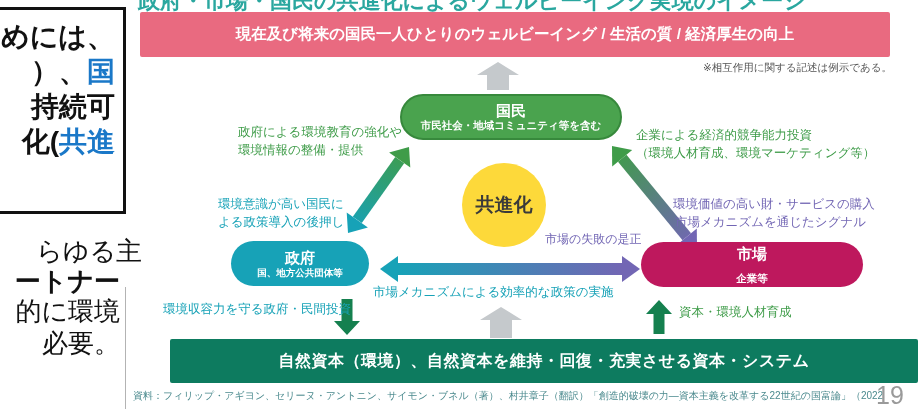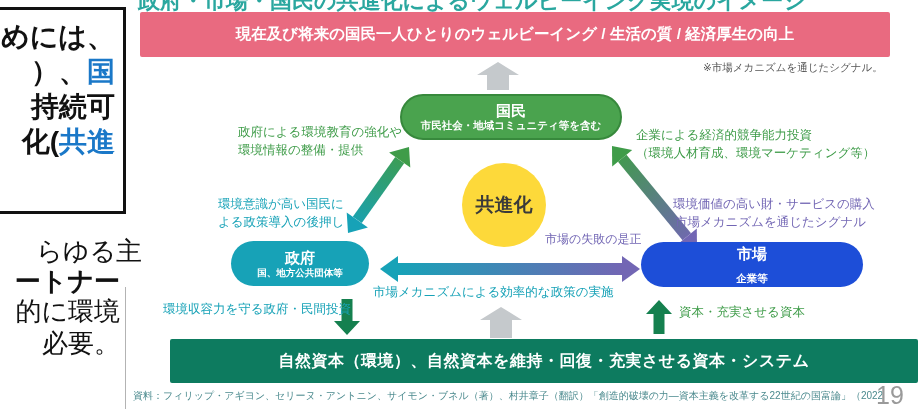--- a/index.html
+++ b/index.html
@@ -33,21 +33,21 @@
 
   .stadium{
     position:absolute;border-radius:23px;color:#fff;
     display:flex;flex-direction:column;align-items:center;justify-content:center;box-sizing:border-box;
   }
   .stadium .t{font-size:15px;font-weight:bold;line-height:17px;}
   .stadium .s{font-size:10.5px;font-weight:bold;line-height:13px;}
   #node-kokumin{left:400px;top:94px;width:222px;height:46px;background:#4AA34E;border:2.5px solid #37893C;}
   #node-seifu{left:231px;top:241px;width:138px;height:45px;background:#17A2B7;}
   #node-seifu .s{font-size:9.5px;}
-  #node-shijo{left:641px;top:242px;width:222px;height:45px;background:#1d4ed8;gap:10px;}
+  #node-shijo{left:641px;top:242px;width:222px;height:45px;background:#be185d;gap:10px;}
   #node-center{
     position:absolute;left:462px;top:163px;width:84px;height:84px;border-radius:50%;background:#FDD93A;
     display:flex;align-items:center;justify-content:center;
     font-size:19px;font-weight:bold;color:#3a3a3a;
   }
 
   .lbl{position:absolute;font-size:12.5px;font-weight:500;white-space:nowrap;line-height:16px;}
   .lbl.green{color:#3F9C49;}
   .lbl.teal{color:#17A2B7;}
   .lbl.purple{color:#7266B4;}
@@ -75,21 +75,21 @@
   <div class="frag" style="left:0;top:236px;padding-left:22px;">らゆる主</div>
   <div class="frag" style="left:0;top:266px;font-weight:bold;">ートナー</div>
   <div class="frag" style="left:0;top:296px;">的に環境</div>
   <div class="frag" style="left:0;top:328px;">必要。</div>
   <div id="left-vline"></div>
 
   <div id="slide-title">政府・市場・国民の共進化によるウェルビーイング実現のイメージ</div>
 
   <div id="top-banner">現在及び将来の国民一人ひとりのウェルビーイング / 生活の質 / 経済厚生の向上</div>
 
-  <div id="note">※市場メカニズムを通じたシグナル。</div>
+  <div id="note">※相互作用に関する記述は例示である。</div>
 
   <svg id="arrow-layer" width="922" height="409" viewBox="0 0 922 409">
     <defs>
       <linearGradient id="gradLeft" gradientUnits="userSpaceOnUse" x1="352" y1="228" x2="405" y2="150">
         <stop offset="0" stop-color="#17A2B7"></stop>
           <stop offset="1" stop-color="#3F9C49"></stop>
       </linearGradient>
       <linearGradient id="gradRight" gradientUnits="userSpaceOnUse" x1="618" y1="150" x2="692" y2="244">
         <stop offset="0" stop-color="#3F9C49"></stop>
           <stop offset="1" stop-color="#7266B4"></stop>
@@ -143,20 +143,20 @@
 
   <div class="lbl green" style="left:636px;top:127px;">企業による経済的競争能力投資</div>
   <div class="lbl green" style="left:636px;top:145px;">（環境人材育成、環境マーケティング等）</div>
 
   <div class="lbl purple" style="left:673px;top:196px;">環境価値の高い財・サービスの購入</div>
   <div class="lbl purple" style="left:675px;top:214px;">市場メカニズムを通じたシグナル</div>
 
   <div class="lbl purple" style="left:545px;top:231px;font-size:12px;">市場の失敗の是正</div>
   <div class="lbl teal" style="left:373px;top:284px;">市場メカニズムによる効率的な政策の実施</div>
   <div class="lbl teal" style="left:163px;top:301px;">環境収容力を守る政府・民間投資</div>
-  <div class="lbl green" style="left:679px;top:304px;">資本・充実させる資本</div>
+  <div class="lbl green" style="left:679px;top:304px;">資本・環境人材育成</div>
 
   <div id="bottom-banner">自然資本（環境）、自然資本を維持・回復・充実させる資本・システム</div>
 
   <div id="source-caption">資料：フィリップ・アギヨン、セリーヌ・アントニン、サイモン・ブネル（著）、村井章子（翻訳）「創造的破壊の力―資本主義を改革する22世紀の国富論」（2022</div>
   <div id="page-number">19</div>
 
 </div>
 
 </body></html>

